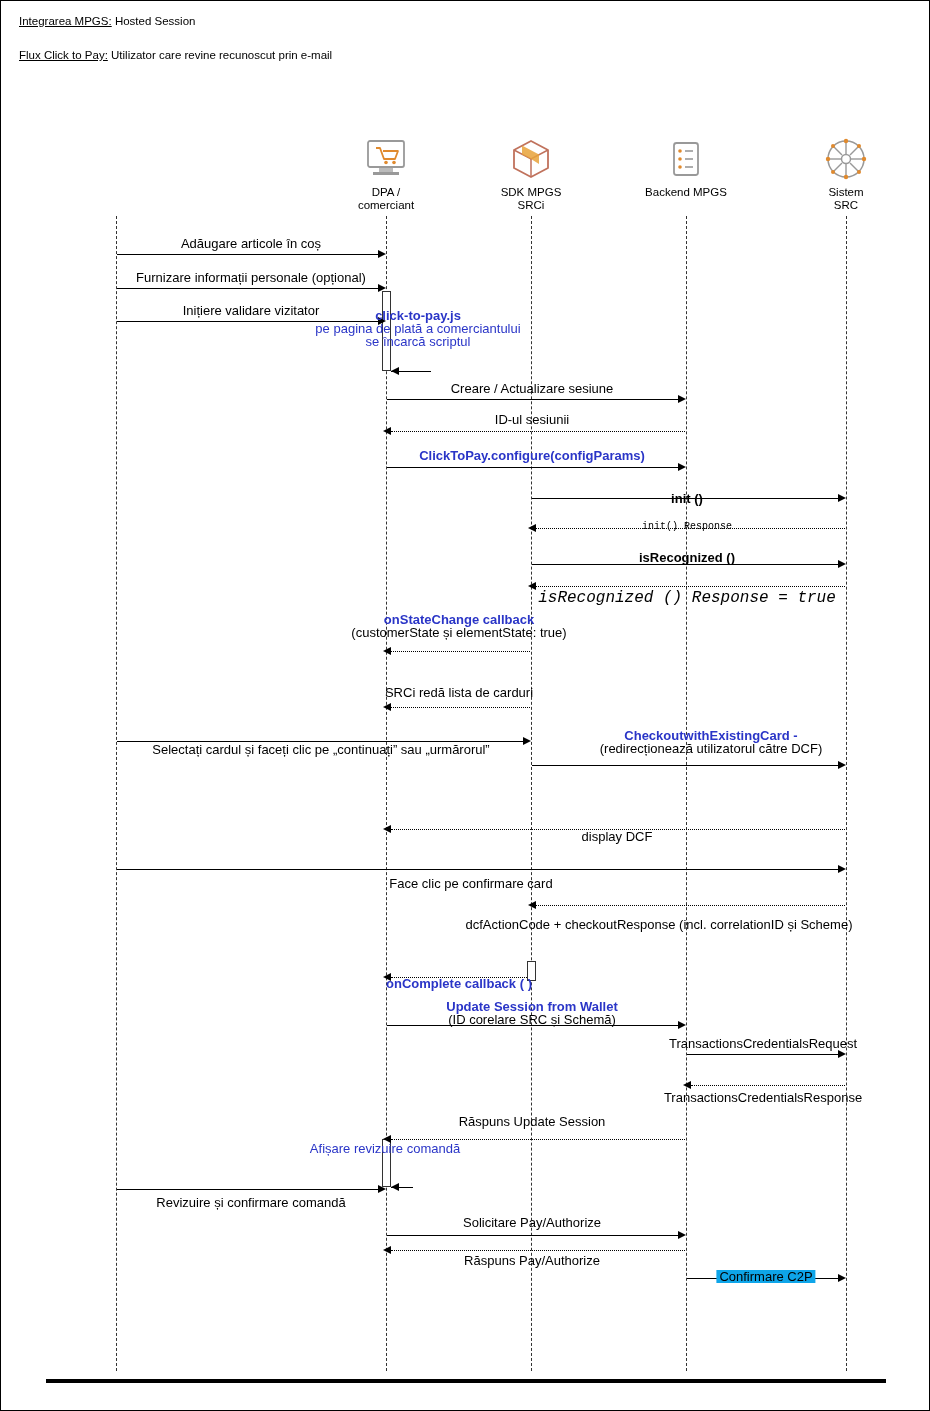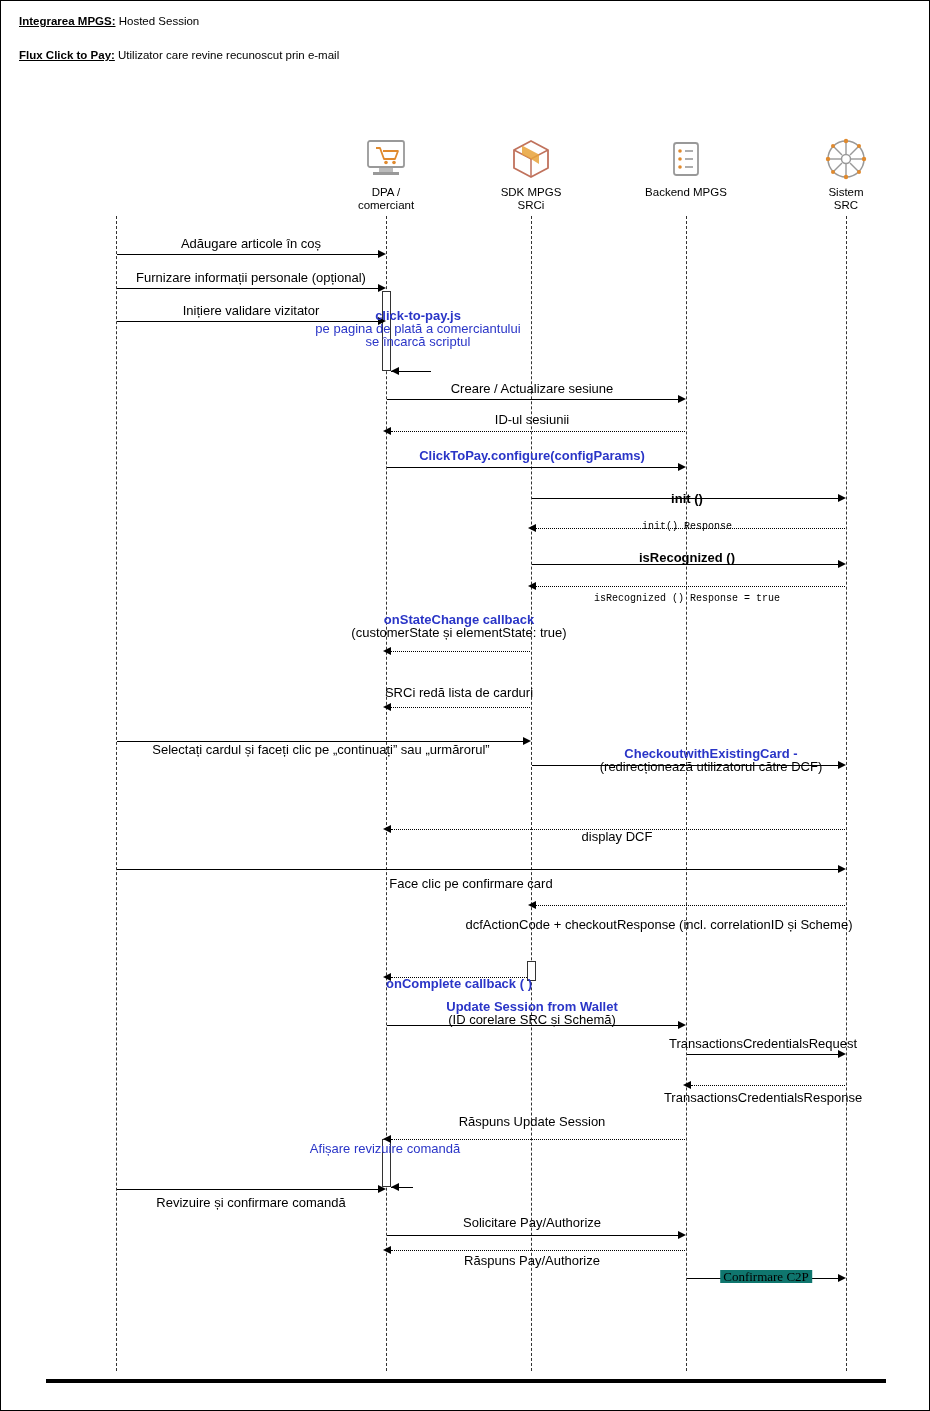--- a/index.html
+++ b/index.html
@@ -19,21 +19,21 @@
     box-sizing: border-box;
     overflow: hidden;
   }
   .hdr {
     position: absolute;
     font-size: 11.5px;
     color: #000;
     white-space: nowrap;
   }
   .hdr .lbl {
-    font-weight: bold;
+    font-weight: normal;
     text-decoration: underline;
   }
   #hdr1 { left: 18px; top: 14px; }
   #hdr2 { left: 18px; top: 48px; }
 
   
   .lifeline {
     position: absolute;
     width: 0;
     border-left: 1px dashed #333;
@@ -253,40 +253,40 @@
   <div class="msglabel mono" style="left:686px; top:519px; font-family:'Liberation Mono',monospace; font-size:10px;">init() Response</div>
 
   <div class="msg" style="left:531px; top:563px; width:306px;"></div>
   <div class="arrowhead right" style="left:837px; top:559px;"></div>
   <div class="msglabel" style="left:686px; top:550px;">
     <b>isRecognized ()</b>
   </div>
 
   <div class="msg dashed" style="left:535px; top:585px; width:309px;"></div>
   <div class="arrowhead left" style="left:527px; top:581px;"></div>
-  <div class="msglabel" style="left:686px; top:591px; font-family:'Liberation Mono',monospace; font-size:10px;">isRecognized () Response = true</div>
+  <div class="msglabel" style="left:686px; top:591px; font-family:'Liberation Mono',monospace; font-size:16px;font-style:italic;">isRecognized () Response = true</div>
 
   <div class="msg dashed" style="left:390px; top:650px; width:139px;"></div>
   <div class="arrowhead left" style="left:382px; top:646px;"></div>
   <div class="msglabel blue" style="left:458px; top:612px;">
     <span>onStateChange callback</span>
     <span class="sub">(customerState și elementState: true)</span>
   </div>
 
   <div class="msg dashed" style="left:390px; top:706px; width:139px;"></div>
   <div class="arrowhead left" style="left:382px; top:702px;"></div>
   <div class="msglabel" style="left:458px; top:685px;">SRCi redă lista de carduri</div>
 
   <div class="msg" style="left:116px; top:740px; width:406px;"></div>
   <div class="arrowhead right" style="left:522px; top:736px;"></div>
   <div class="msglabel" style="left:320px; top:742px;">Selectați cardul și faceți clic pe „continuați” sau „urmărorul”</div>
 
   <div class="msg" style="left:531px; top:764px; width:306px;"></div>
   <div class="arrowhead right" style="left:837px; top:760px;"></div>
-  <div class="msglabel blue" style="left:710px; top:746px;">
+  <div class="msglabel blue" style="left:710px; top:728px;">
     <span>CheckoutwithExistingCard -</span>
     <span class="sub">(redirecționează utilizatorul către DCF)</span>
   </div>
 
   <div class="msg dashed" style="left:390px; top:828px; width:454px;"></div>
   <div class="arrowhead left" style="left:382px; top:824px;"></div>
   <div class="msglabel" style="left:616px; top:829px;">display DCF</div>
 
   <div class="msg" style="left:116px; top:868px; width:721px;"></div>
   <div class="arrowhead right" style="left:837px; top:864px;"></div>
@@ -332,17 +332,17 @@
   <div class="msg" style="left:386px; top:1234px; width:291px;"></div>
   <div class="arrowhead right" style="left:677px; top:1230px;"></div>
   <div class="msglabel" style="left:531px; top:1215px;">Solicitare Pay/Authorize</div>
 
   <div class="msg dashed" style="left:390px; top:1249px; width:294px;"></div>
   <div class="arrowhead left" style="left:382px; top:1245px;"></div>
   <div class="msglabel" style="left:531px; top:1253px;">Răspuns Pay/Authorize</div>
 
   <div class="msg" style="left:686px; top:1277px; width:151px;"></div>
   <div class="arrowhead right" style="left:837px; top:1273px;"></div>
-  <div class="msglabel" style="left:765px; top:1269px; background:#0f766e; padding:0 3px;font-family:Liberation Serif, serif;">Confirmare C2P</div>
+  <div class="msglabel" style="left:765px; top:1269px; background:#0ea5e9; padding:0 3px;">Confirmare C2P</div>
 
   <div class="bottombar"></div>
 
 </div>
 
 </body></html>

